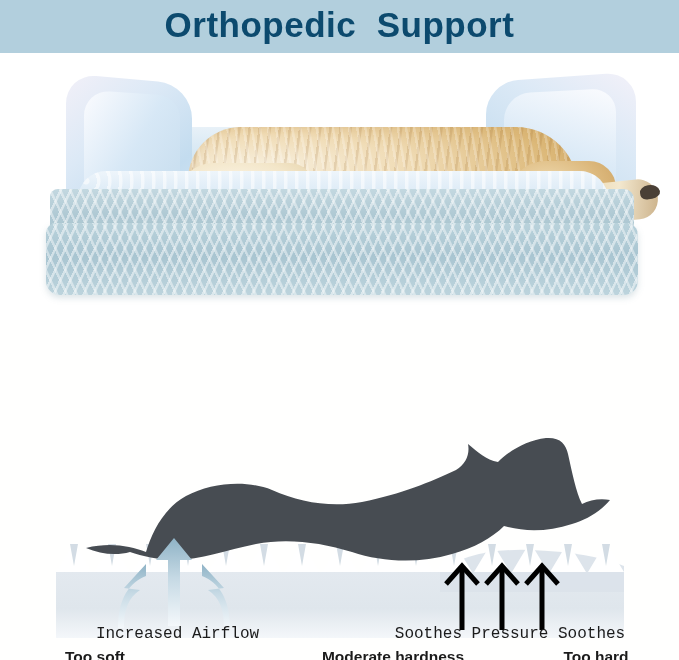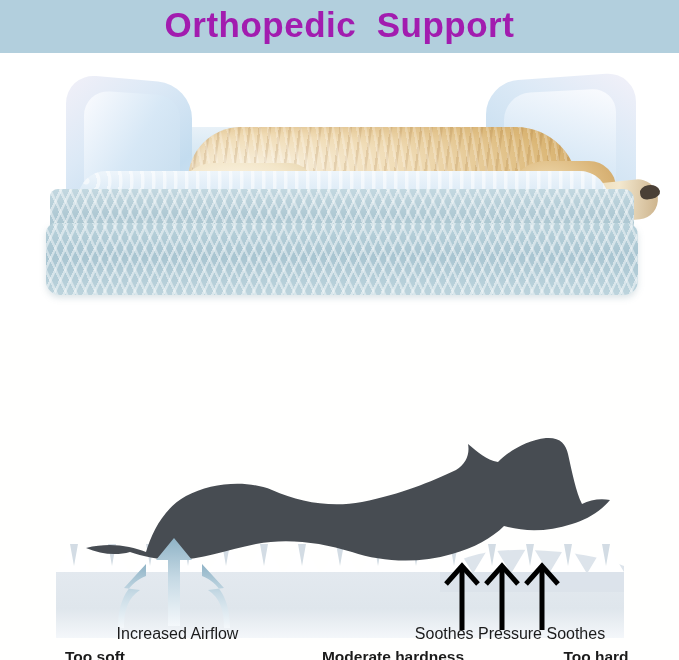--- a/index.html
+++ b/index.html
@@ -24,21 +24,21 @@
     height: 53px;
     background: #b2cfdd;
   }
   .header-title {
     position: absolute;
     left: 0; top: 0;
     width: 679px;
     height: 53px;
     line-height: 50px;
     text-align: center;
-    color: #a21caf;
+    color: #0c4a6e;
     font-size: 35px;
     font-weight: bold;
     letter-spacing: 0.5px;
     white-space: pre;
   }
 
   
   .photo-area {
     position: absolute;
     left: 0; top: 53px;
@@ -271,20 +271,21 @@
   .lbl-top-soft  { left: 20px;  top: 328px; width: 150px; }
   .lbl-top-mid   { left: 293px; top: 328px; width: 200px; }
   .lbl-top-hard  { left: 521px; top: 328px; width: 150px; }
 
   
   .diagram {
     position: absolute;
     left: 0; top: 420px;
     width: 679px;
     height: 240px;
+    font-family: Liberation Mono, monospace;
   }
   .diagram svg { display: block; }
   .diagram-labels {
     position: absolute;
     left: 0;
     top: 205px;
     width: 679px;
   }
   .dlabel {
     position: absolute;

